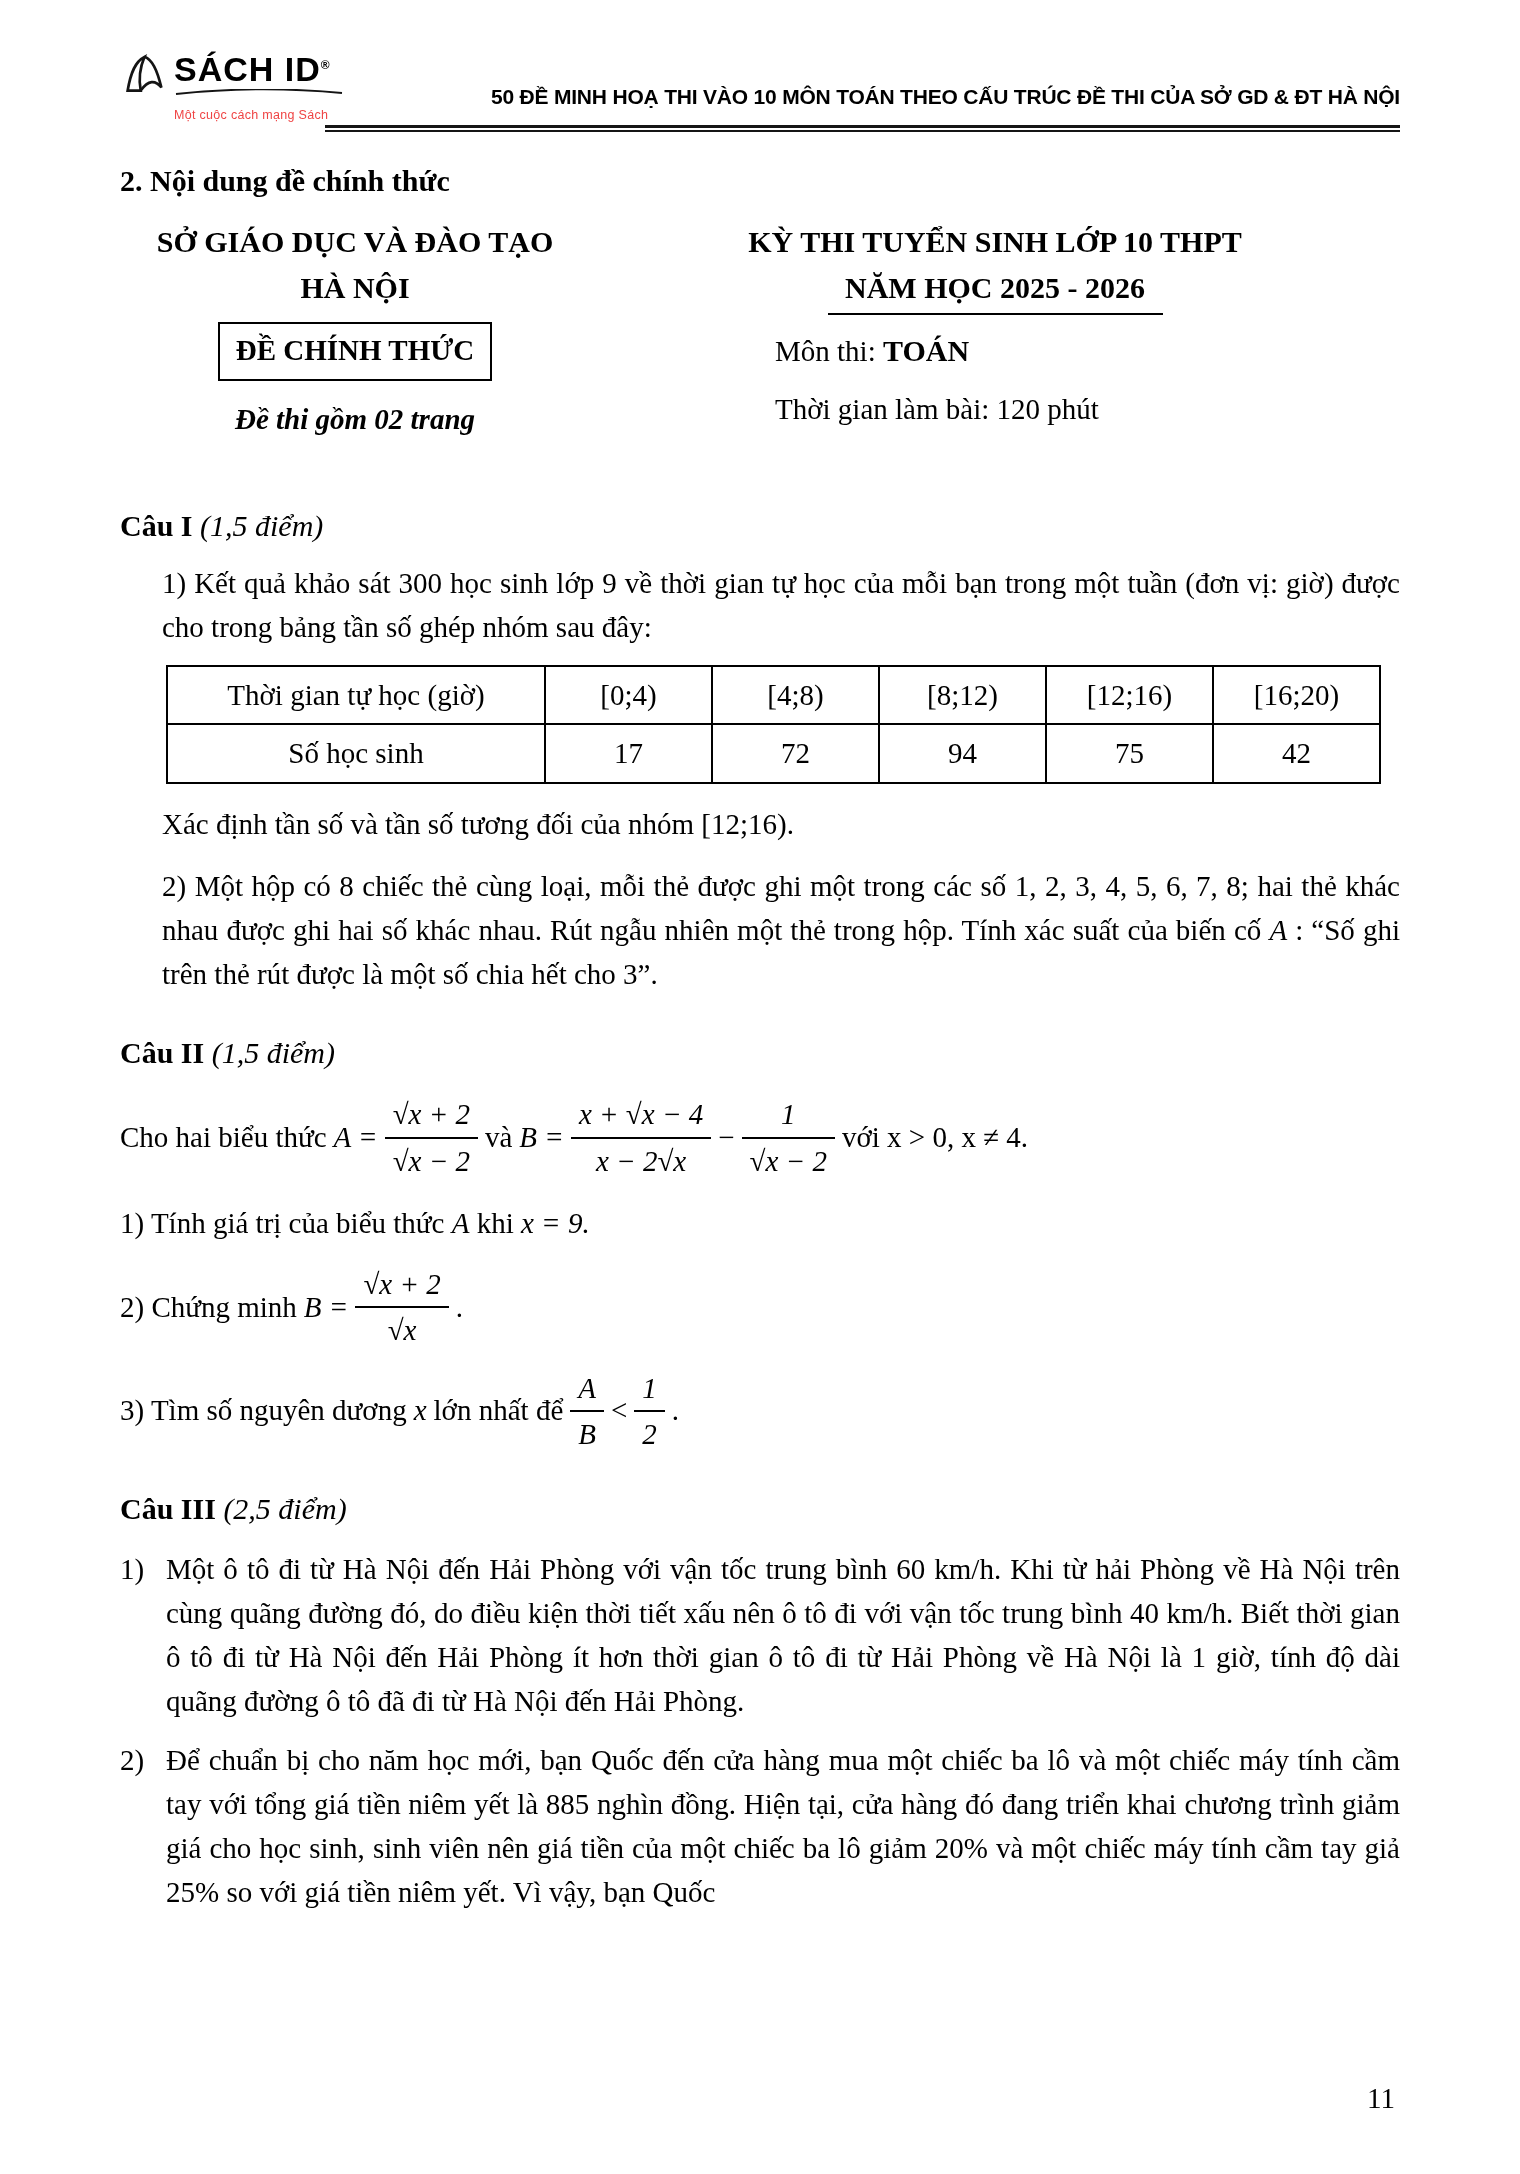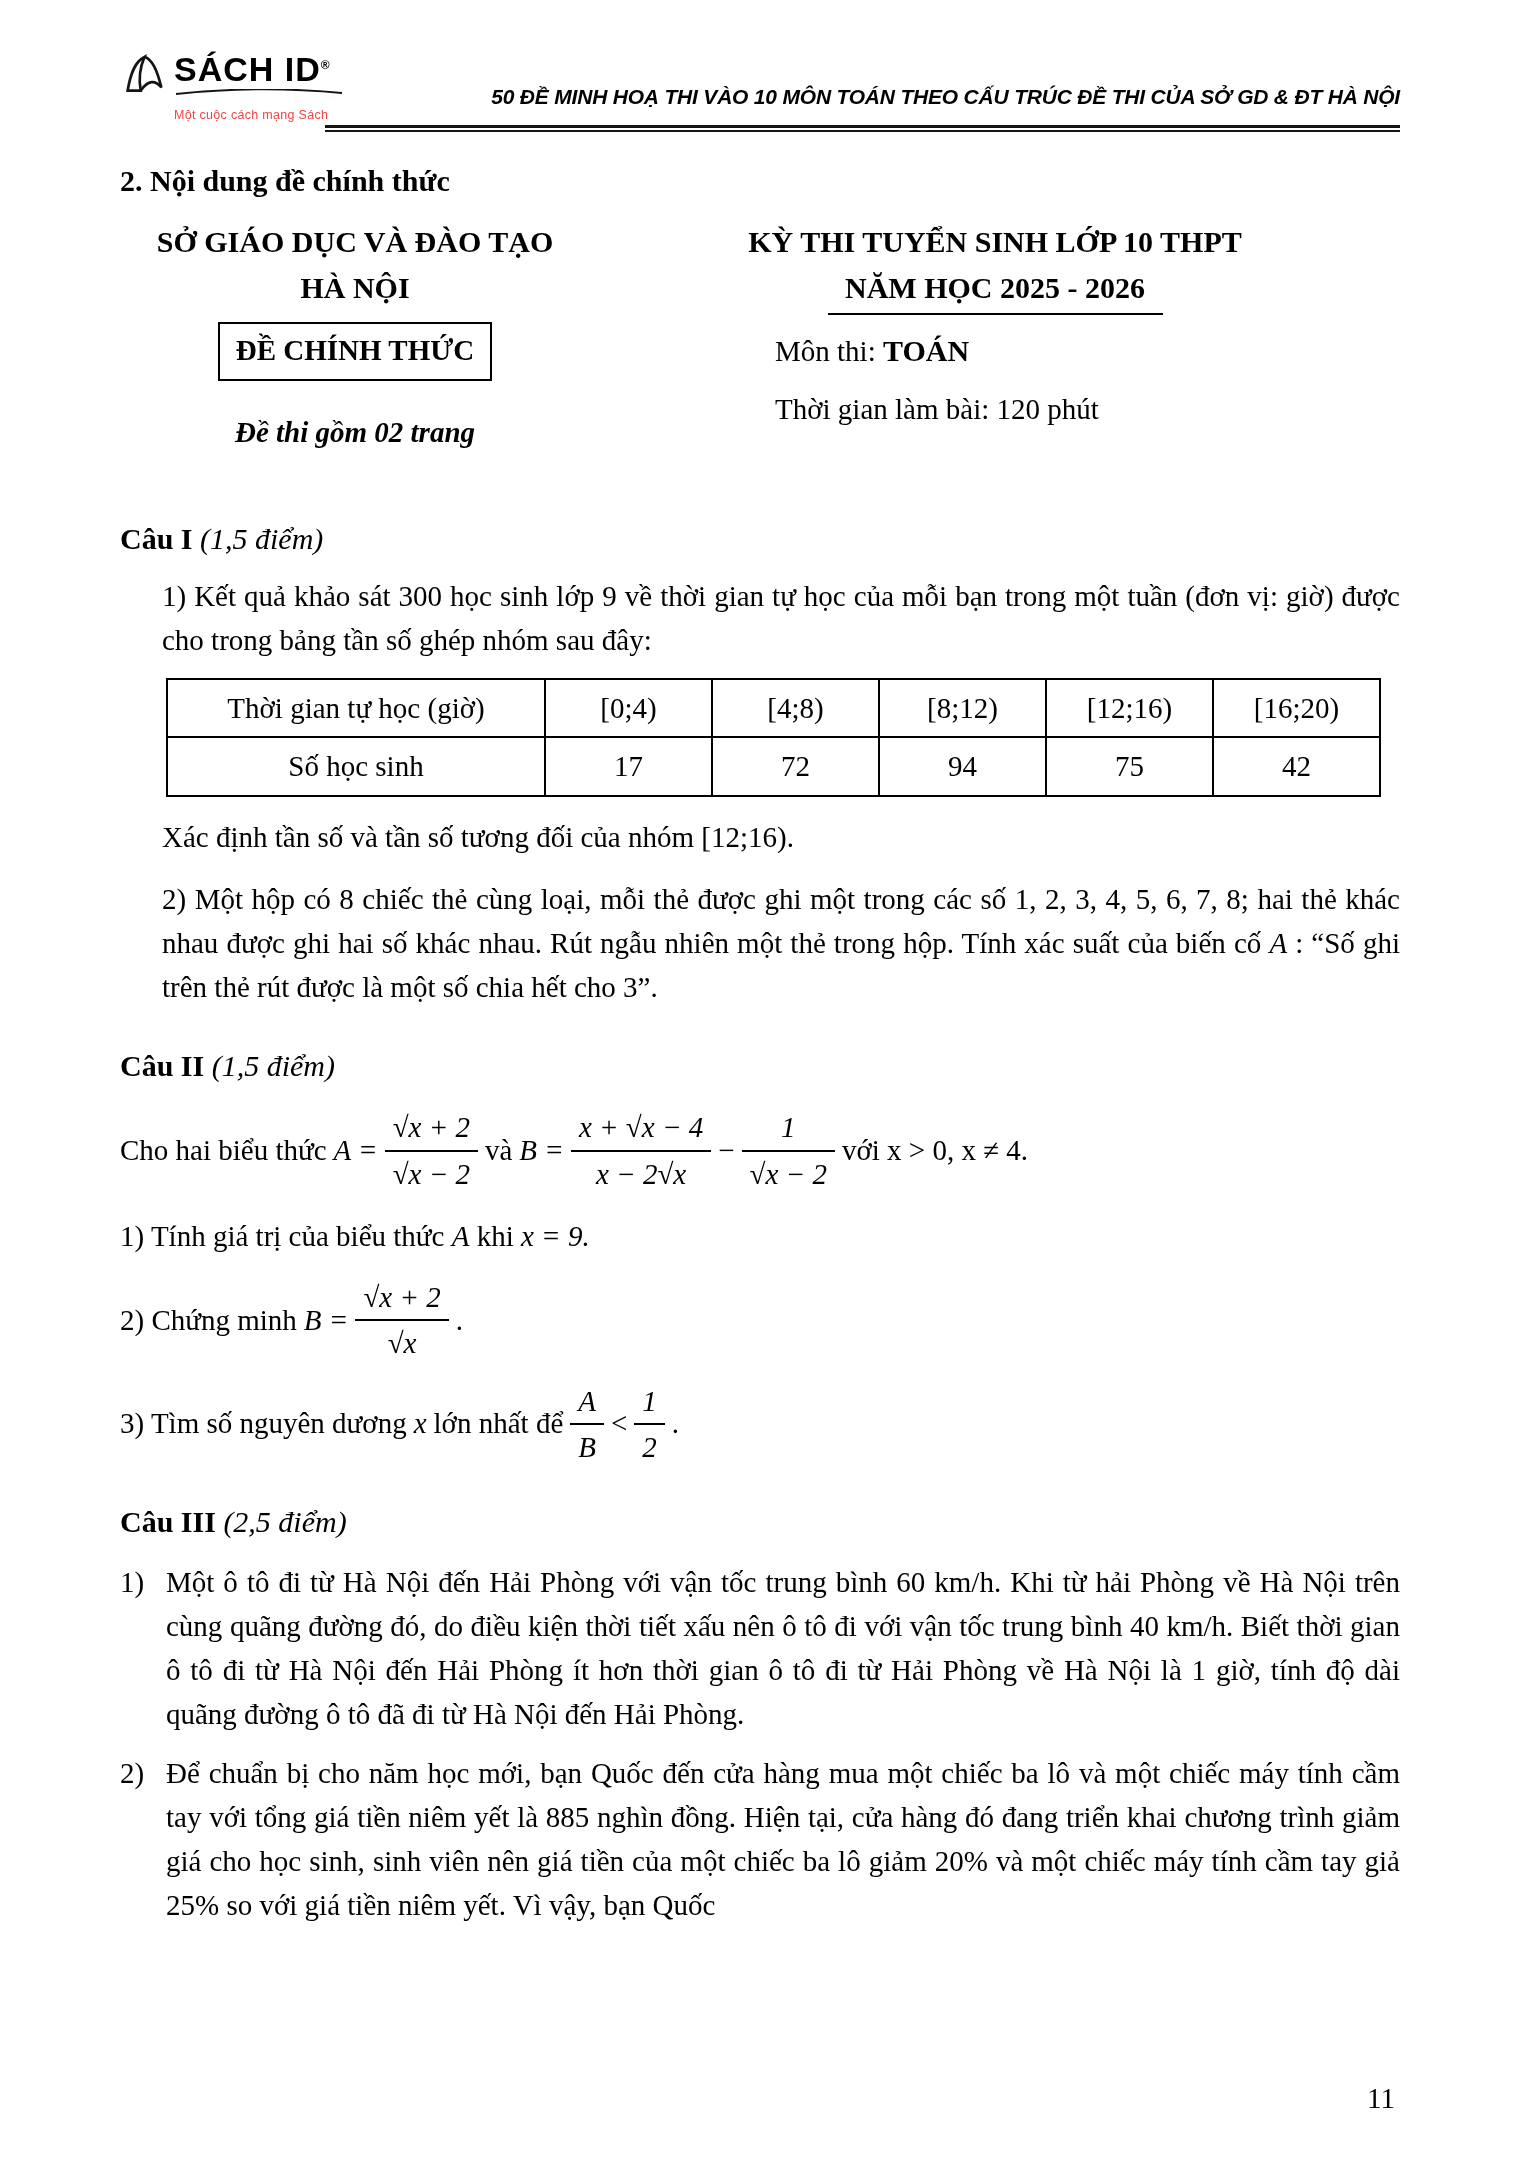--- a/index.html
+++ b/index.html
@@ -20,35 +20,35 @@
   .top { display:flex; justify-content:space-between; align-items:flex-end; }
   .logo { display:flex; align-items:flex-start; gap:8px; }
   .logo-text { display:flex; flex-direction:column; }
   .logo-title { font-family:"Liberation Sans","DejaVu Sans",sans-serif; font-weight:700; font-size:34px; line-height:1.05; letter-spacing:1px; }
   .logo-title sup { font-size:12px; }
   .logo-swoosh { margin-top:1px; }
   .logo-sub { font-family:"Liberation Sans","DejaVu Sans",sans-serif; font-size:12.5px; color:#ef4444; margin-top:10px; letter-spacing:.3px; }
   .banner {
     font-family:"Liberation Sans","DejaVu Sans",sans-serif;
     font-weight:700; font-size:21px; text-align:right;
-    max-width:1010px; padding-bottom:12px; letter-spacing:-0.2px;font-style:italic;
+    max-width:1010px; padding-bottom:12px; letter-spacing:-0.2px;
   }
   .header-rule { margin-left:205px; height:7px; border-top:3px solid #151515; border-bottom:2px solid #151515; }
 
   
   .section-title { margin-top:26px; font-weight:700; font-size:30px; }
 
   
   .exam-info { display:flex; margin-top:16px; }
   .exam-left { width:470px; text-align:center; }
   .exam-right { flex:1; }
   .eh-bold { font-weight:700; font-size:30px; }
   .official-box-wrap { margin-top:12px; }
   .official-box { display:inline-block; border:2px solid #000; padding:4px 16px 6px; font-size:29px;font-weight:bold; }
-  .pages-note { margin-top:29px; font-style:italic; font-weight:700; font-size:29px; }
+  .pages-note { margin-top:16px; font-style:italic; font-weight:700; font-size:29px; }
   .year-rule { width:335px; height:2px; background:#000; margin:3px auto 0; }
   .eh-line { padding-left:185px; margin-top:13px; font-size:29px; }
 
   
   .q-heading { font-size:30px; }
   .q-heading .pts { font-style:italic; font-weight:400; }
   .mt-c1 { margin-top:62px; }
   .mt-c2 { margin-top:34px; }
   .mt-c3 { margin-top:34px; }
   .para { text-align:justify; margin-top:13px; }

